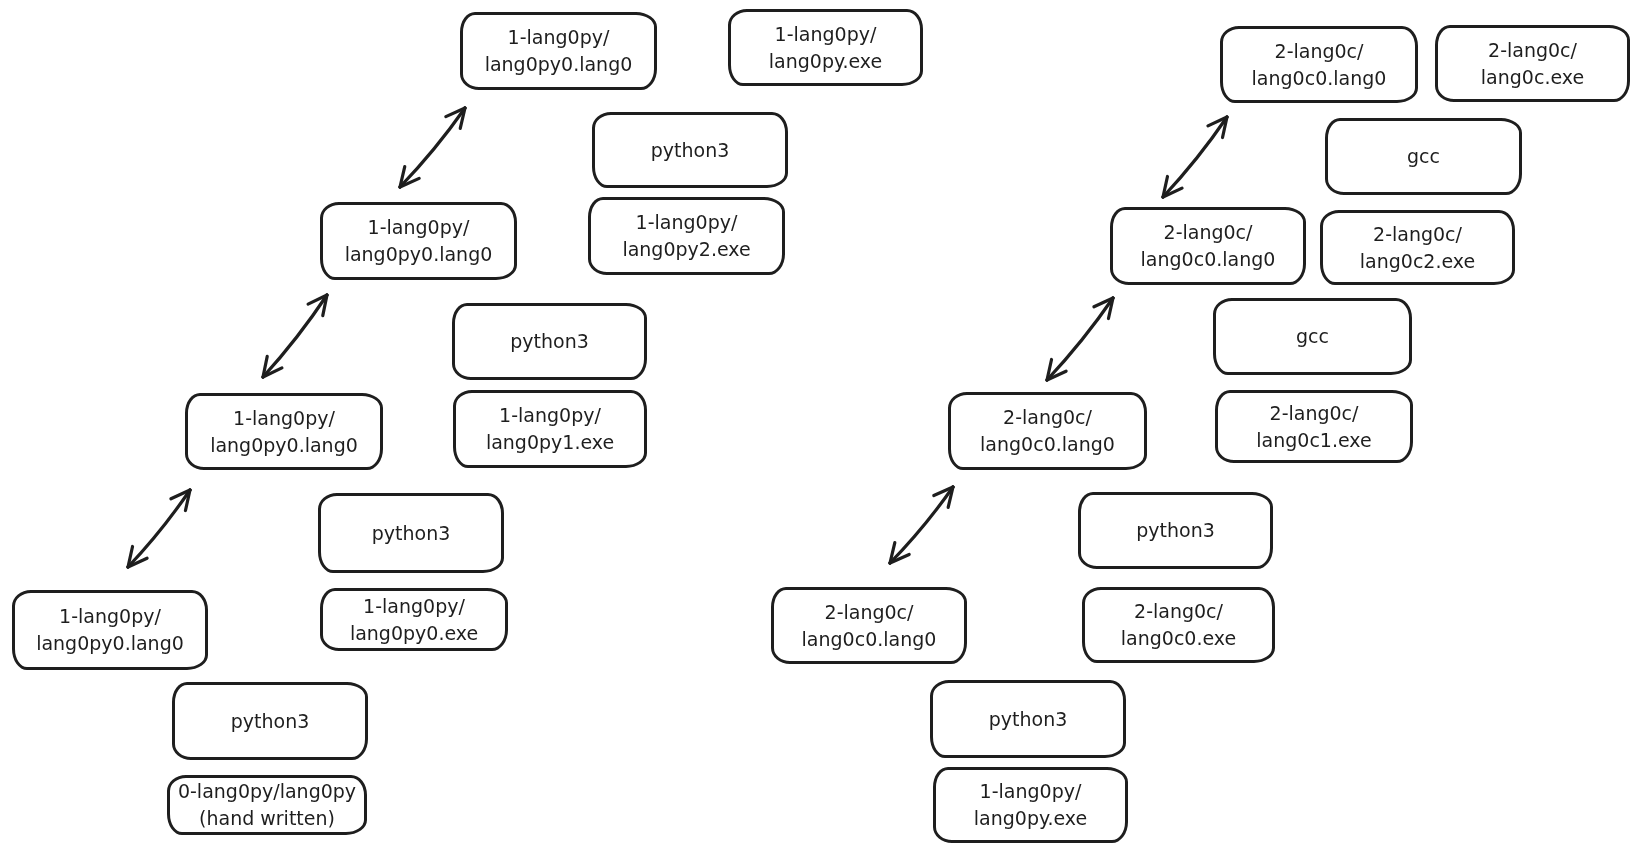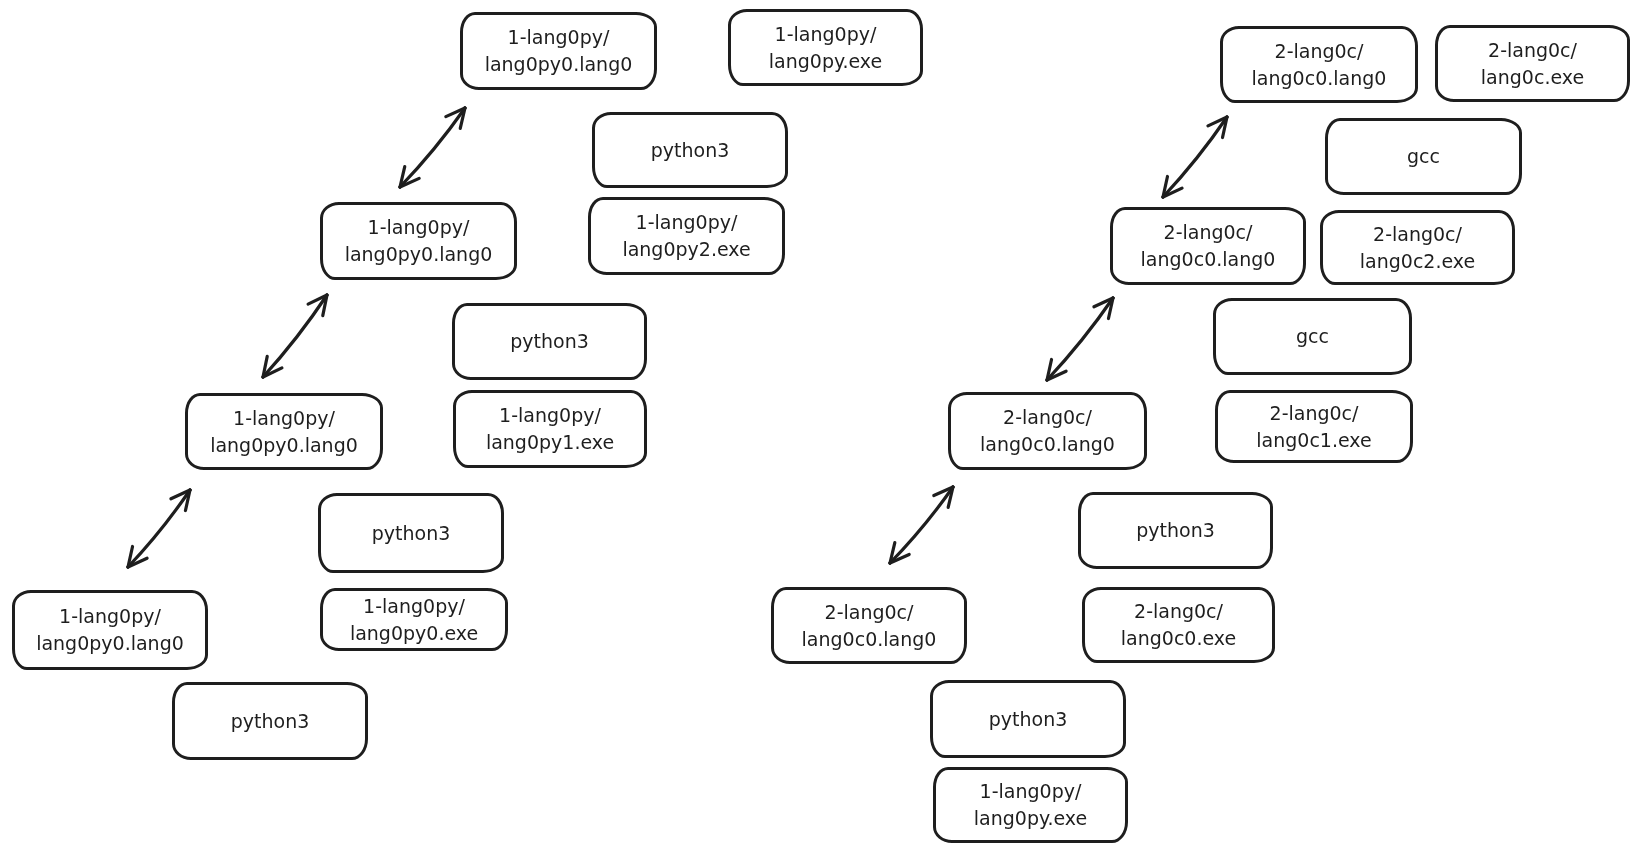--- a/index.html
+++ b/index.html
@@ -69,20 +69,24 @@
         <path d="M 1047 380 L 1051.5358441912429 359.4957049018317"></path>
       </g>
       <g>
         <path d="M 1163 197 Q 1198.123475237772 159.4987801902177 1227 117"></path>
         <path d="M 1227 117 L 1207.965079466834 125.86971252612247"></path>
         <path d="M 1227 117 L 1222.5250191159414 137.51766424540838"></path>
         <path d="M 1163 197 L 1182.034920533166 188.13028747387753"></path>
         <path d="M 1163 197 L 1167.4749808840586 176.48233575459162"></path>
       </g>
     </svg>
+<div class="node" style="left: 167px; top: 775px; width: 200px; height: 60px;">
+      <div class="line">0-lang0py/lang0py</div>
+      <div class="line">(hand written)</div>
+    </div>
     <div class="node alt" style="left: 172px; top: 682px; width: 196px; height: 78px;">
       <div class="line">python3</div>
     </div>
     <div class="node" style="left: 12px; top: 590px; width: 196px; height: 80px;">
       <div class="line">1-lang0py/</div>
       <div class="line">lang0py0.lang0</div>
     </div>
     <div class="node alt" style="left: 320px; top: 588px; width: 188px; height: 63px;">
       <div class="line">1-lang0py/</div>
       <div class="line">lang0py0.exe</div>

